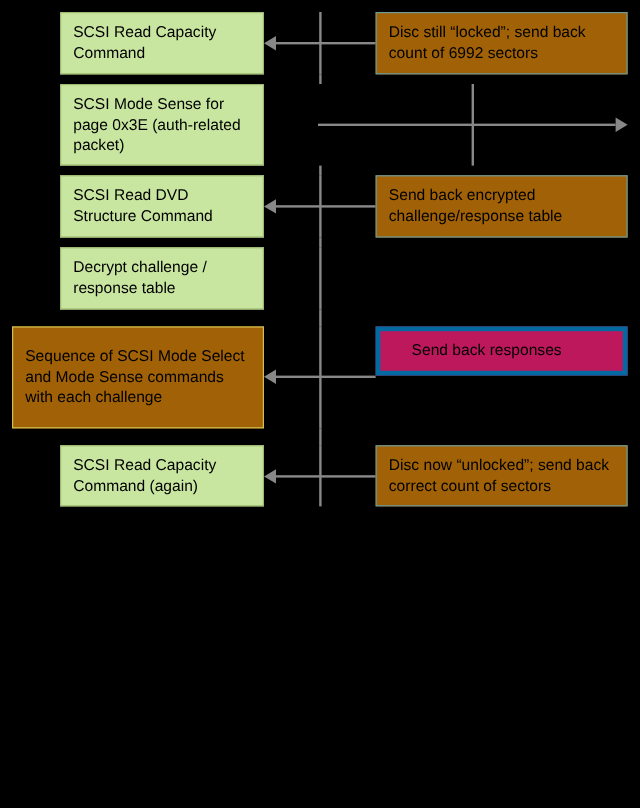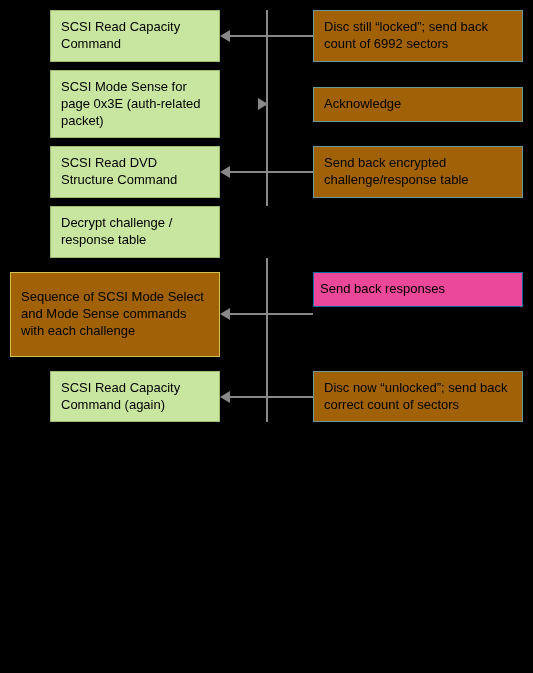--- a/index.html
+++ b/index.html
@@ -57,23 +57,23 @@
       margin-left: 40px;
     }
     .box-teal {
       background: #a16207;
       border: 1px solid #6a9a9a;
       padding: 8px 10px;
       width: 100%;
       line-height: 1.3;
     }
     .box-blue {
-      background: #ec4899;
-      border: 1px solid #0369a1;
-      padding: 8px 6px;
+      background: #be185d;
+      border: 4px solid #0369a1;
+      padding: 8px 26px;
       width: 100%;
       line-height: 1.3;
     }
     .box-yellow {
       background: #a16207;
       border: 1px solid #d4c050;
       padding: 16px 10px;
       width: 100%;
       line-height: 1.3;
     }
@@ -165,31 +165,28 @@
     </div>
     <div class="right-col">
       <div class="box-teal">Disc still “locked”; send back count of 6992 sectors</div>
     </div>
   </div>
 
   <div class="spacer" style="height:8px; position:relative;">
     <div class="vertical-line"></div>
   </div>
 
-  <div class="row" style="align-items:center; margin-bottom:0;gap:45px;">
+  <div class="row" style="align-items:flex-start; margin-bottom:0;gap:45px;">
     <div class="left-col">
       <div class="box-green">SCSI Mode Sense for page 0x3E (auth-related packet)</div>
     </div>
     <div class="center-col" style="position:relative; align-self:stretch;">
       <div class="vertical-line"></div>
       <div class="arrow-right" style="position:absolute; top:50%; left:0; right:0; transform:translateY(-50%);"></div>
     </div>
-    <div class="right-col">
-      <div class="box-teal">Acknowledge</div>
-    </div>
   </div>
 
   <div class="spacer" style="height:8px; position:relative;">
     <div class="vertical-line"></div>
   </div>
 
   <div class="row" style="align-items:flex-start; margin-bottom:0;">
     <div class="left-col">
       <div class="box-green">SCSI Read DVD Structure Command</div>
     </div>
@@ -199,21 +196,21 @@
     </div>
     <div class="right-col">
       <div class="box-teal">Send back encrypted challenge/response table</div>
     </div>
   </div>
 
   <div class="spacer" style="height:8px; position:relative;">
     <div class="vertical-line"></div>
   </div>
 
-  <div class="row" style="align-items:flex-start; margin-bottom:0;flex-direction:column;">
+  <div class="row" style="align-items:flex-start; margin-bottom:0;">
     <div class="left-col">
       <div class="box-green">Decrypt challenge / response table</div>
     </div>
     <div class="center-col" style="position:relative; align-self:stretch;">
       <div class="vertical-line"></div>
     </div>
     <div class="right-col"></div>
   </div>
 
   <div class="spacer" style="height:14px; position:relative;">

